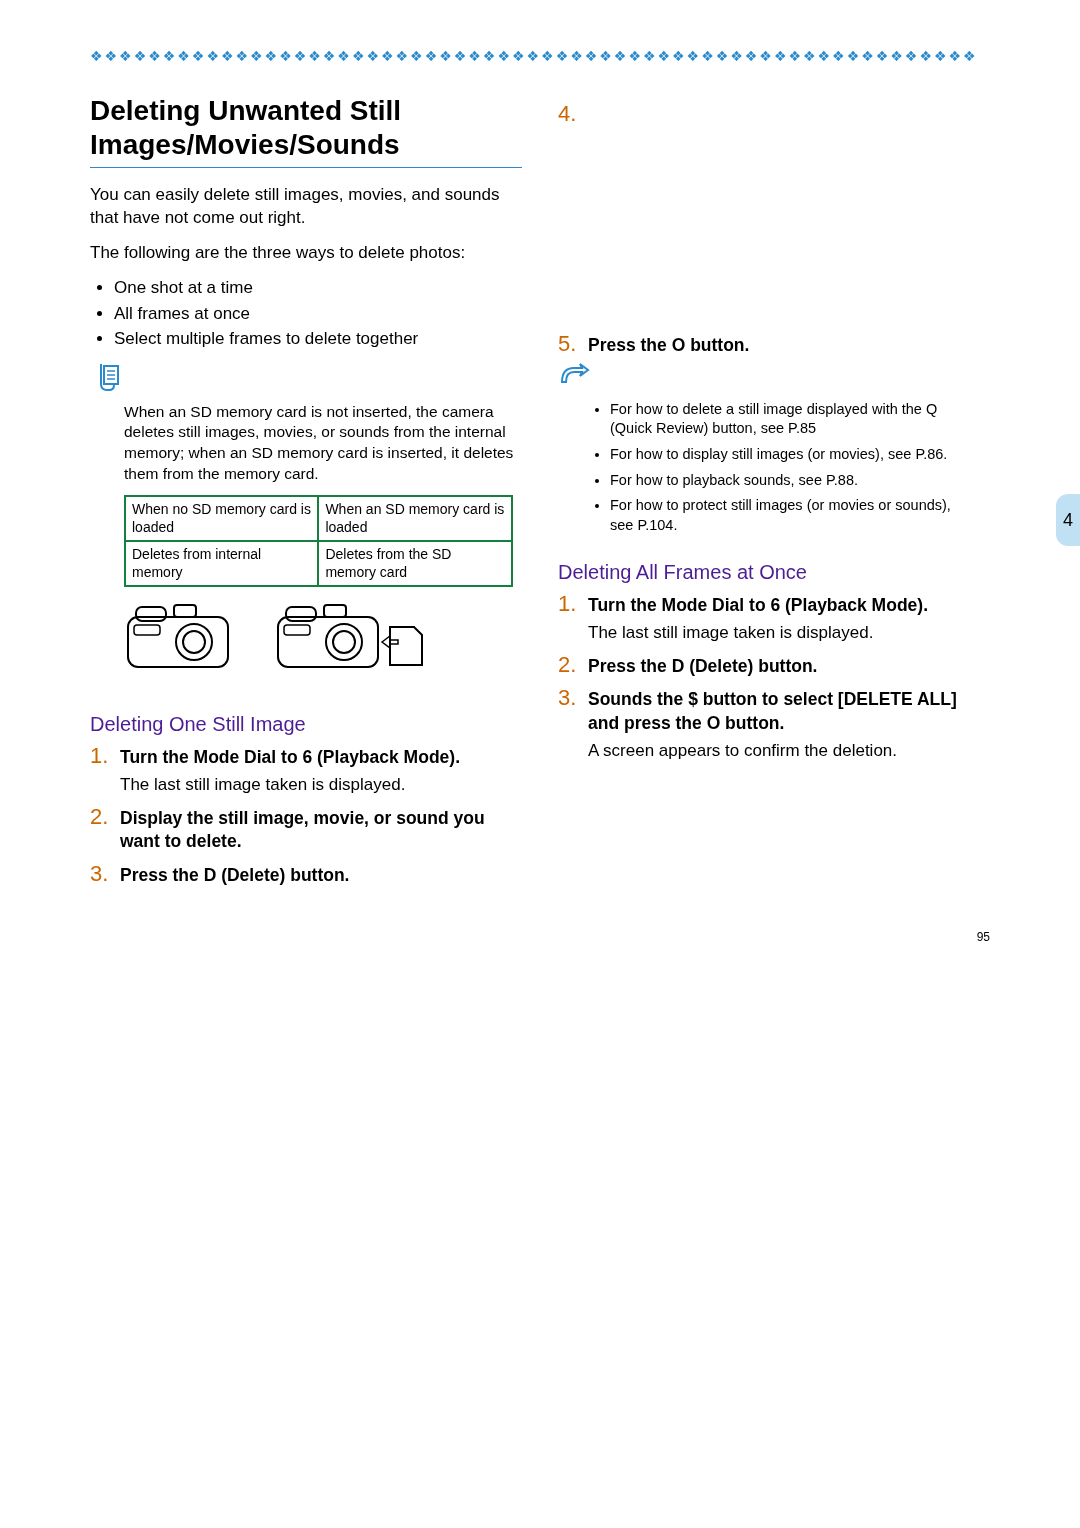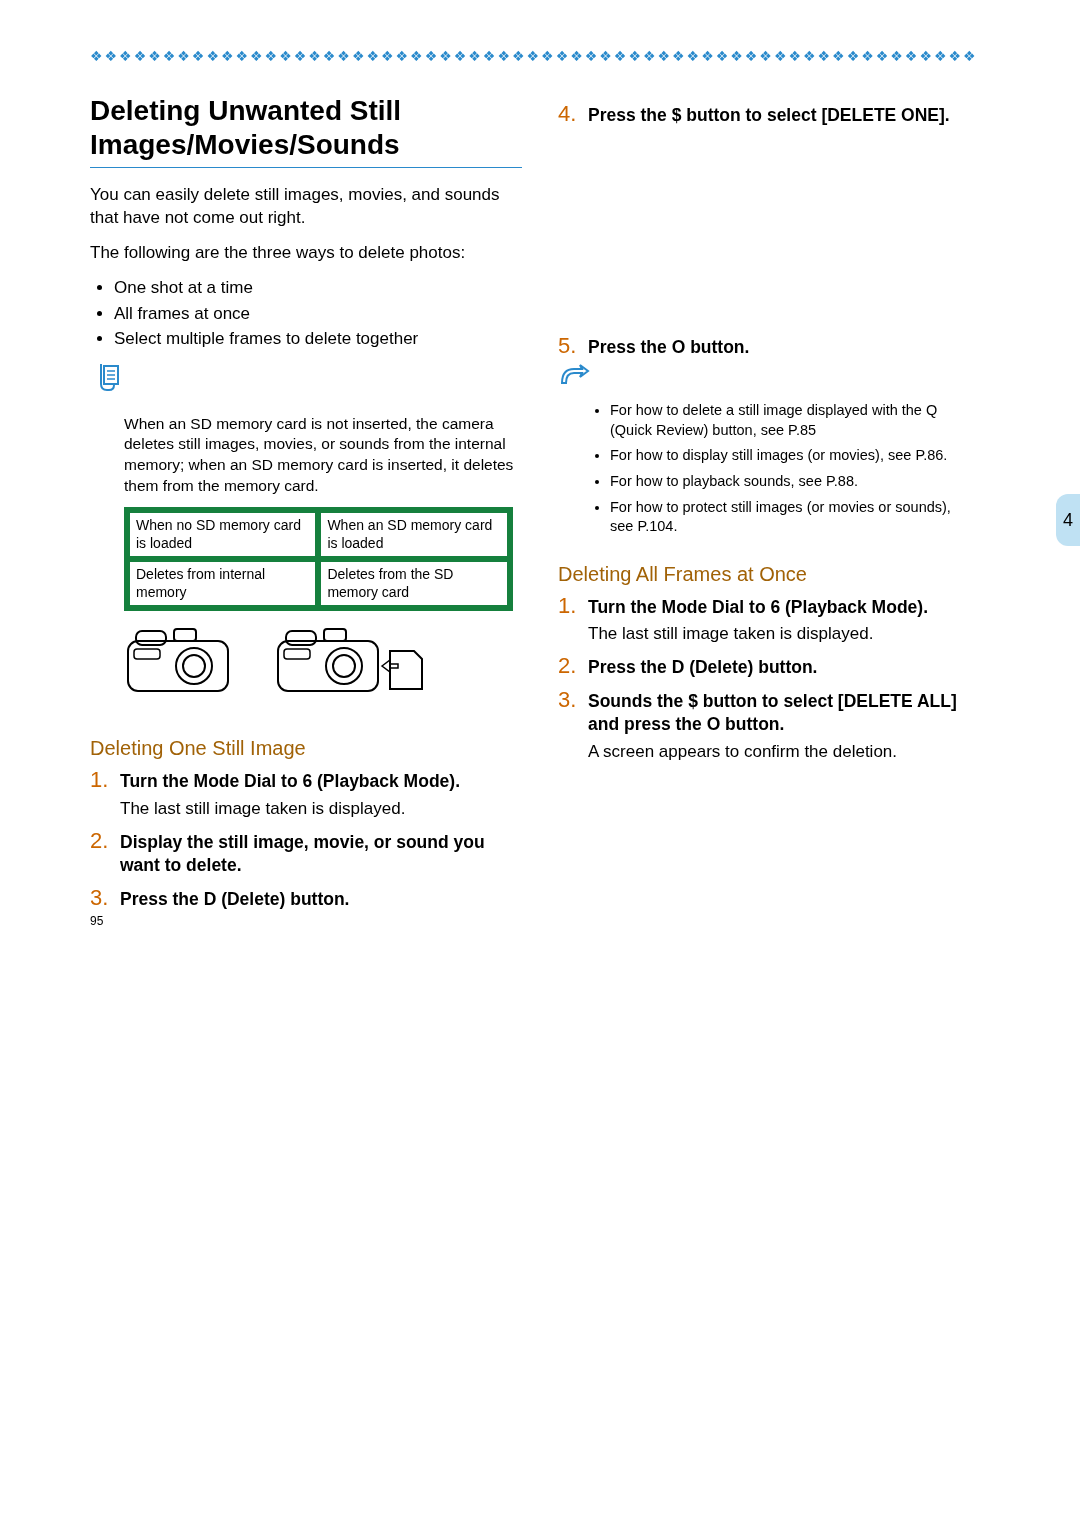--- a/index.html
+++ b/index.html
@@ -7,36 +7,36 @@
   .diamond-row{color:#2a8acc;letter-spacing:2px;font-size:14px;margin-bottom:30px;white-space:nowrap;overflow:hidden;}
   .columns{display:flex;gap:36px;}
   .col{flex:1;min-width:0;}
   h1{font-family:Arial,Helvetica,sans-serif;font-weight:900;font-size:28px;line-height:1.2;margin:0 0 6px 0;}
   .title-rule{border:none;border-top:1px solid #2a8acc;margin:6px 0 16px 0;}
   p{font-size:17px;line-height:1.35;margin:12px 0 10px 0;}
   ul.b{margin:4px 0 10px 0;padding-left:24px;}
   ul.b li{font-size:17px;line-height:1.5;}
   .note-icon{width:30px;height:36px;display:block;margin:10px 0 4px 0;}
   .note-icon svg{display:block;}
-  .note-text{font-size:15.5px;line-height:1.35;margin:16px 0 10px 34px;}
+  .note-text{font-size:15.5px;line-height:1.35;margin:4px 0 10px 34px;}
   table.mem{border-collapse:collapse;width:90%;margin:0 0 0 34px;font-size:14px;}
-  table.mem td{border:6px solid #15803d;padding:4px 6px;vertical-align:top;line-height:1.25;}
+  table.mem td{border:2px solid #15803d;padding:4px 6px;vertical-align:top;line-height:1.25;}
   .camrow{display:flex;margin-left:34px;gap:40px;padding:10px 0 14px;}
   .cam svg{display:block;}
-  .subhead{color:#a16207;font-size:20px;margin:26px 0 6px 0;}
+  .subhead{color:#4c1d95;font-size:20px;margin:26px 0 6px 0;}
   .step-line{display:flex;align-items:flex-start;gap:8px;margin:8px 0 2px 0;}
   .step-num{color:#cc6600;font-size:22px;font-weight:400;line-height:1.1;min-width:22px;}
   .step-title{font-weight:700;font-size:17.5px;line-height:1.35;padding-top:2px;}
   .step-body{font-size:17px;line-height:1.35;margin:4px 0 8px 30px;}
   .screen-ph{height:190px;margin:6px 0 10px 0;}
   .chap-tab{position:absolute;right:0;top:494px;width:24px;height:52px;background:#bfe1f3;border-radius:12px 0 0 12px;display:flex;align-items:center;justify-content:center;font-size:18px;color:#000;}
   .tiny-notes{margin:6px 15px 10px 34px;padding-left:18px;}
   .tiny-notes li{font-size:14.5px;line-height:1.35;margin-bottom:6px;}
   .ref-icon{margin:6px 0 2px 0;}
-  .pgnum{text-align:left;font-size:12px;}
+  .pgnum{text-align:right;font-size:12px;margin-top:40px;}
 </style>
 </head>
 <body>
 
 <div class="page">
   <div class="diamond-row">❖❖❖❖❖❖❖❖❖❖❖❖❖❖❖❖❖❖❖❖❖❖❖❖❖❖❖❖❖❖❖❖❖❖❖❖❖❖❖❖❖❖❖❖❖❖❖❖❖❖❖❖❖❖❖❖❖❖❖❖❖</div>
 
   <div class="chap-tab">4</div>
 
   <div class="columns">
@@ -116,21 +116,20 @@
 
       <div class="step-line">
         <span class="step-num">3.</span>
         <span class="step-title">Press the D (Delete) button.</span>
       </div>
     </div>
 
     <div class="col">
       <div class="step-line">
         <span class="step-num">4.</span>
-        <span class="step-title">Press the $ button to select [DELETE ONE].</span>
       </div>
 
       <div class="screen-ph"></div>
 
       <div class="step-line">
         <span class="step-num">5.</span>
         <span class="step-title">Press the O button.</span>
       </div>
 
       <span class="ref-icon">

